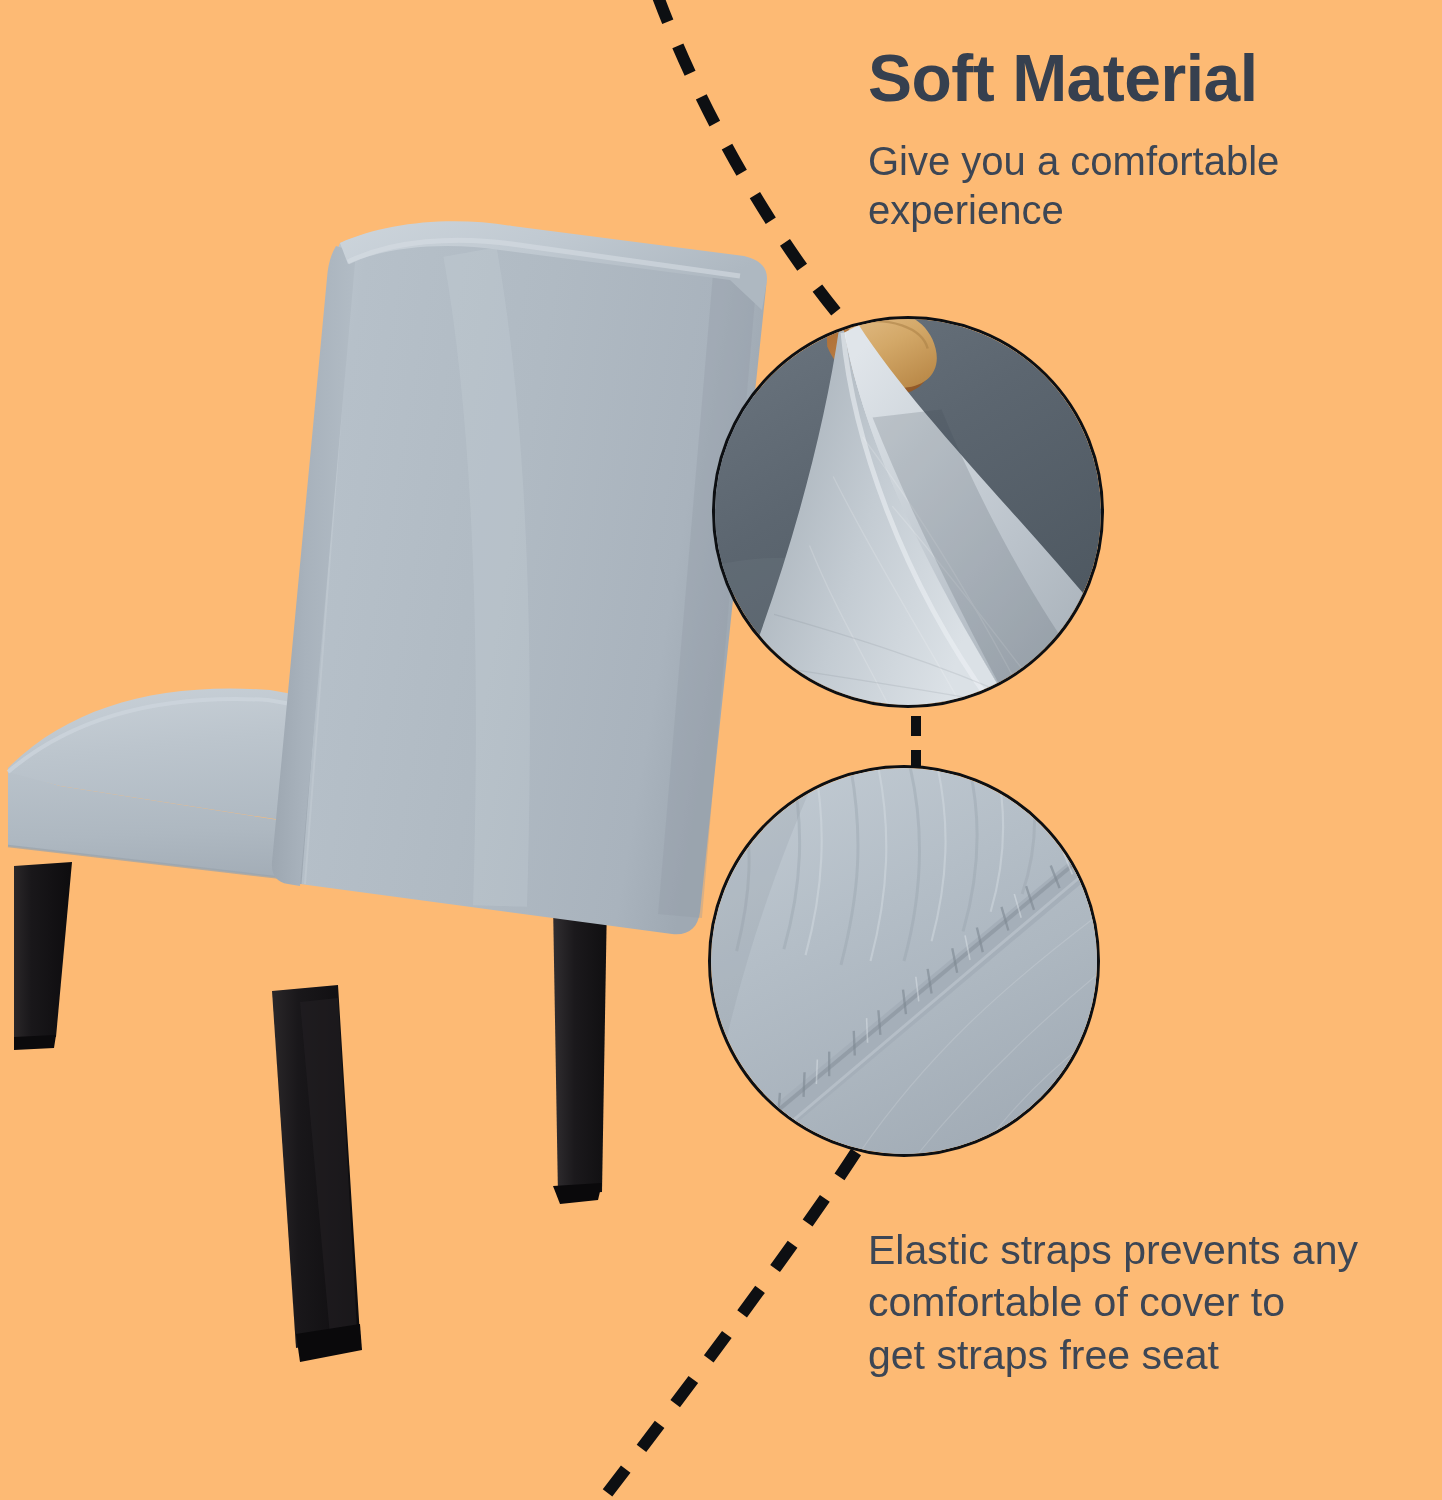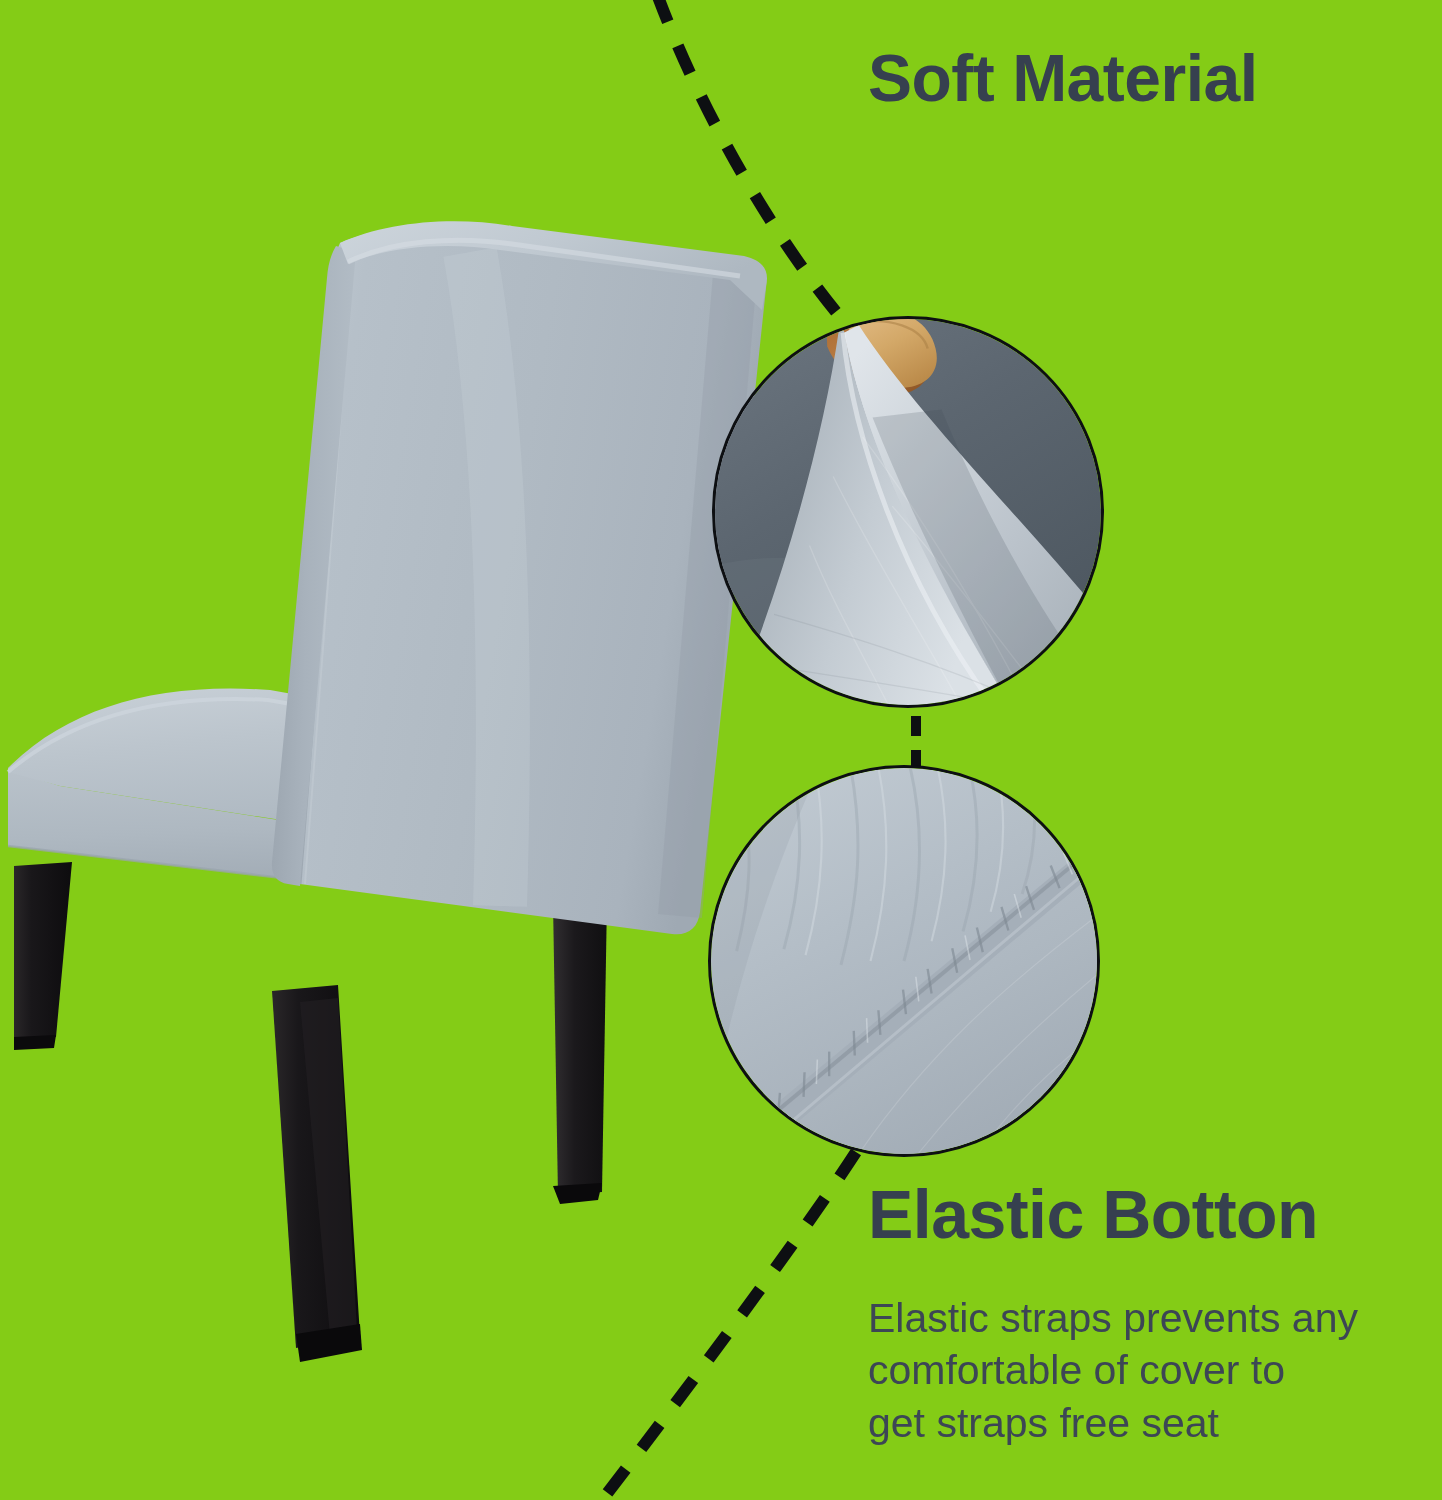--- a/index.html
+++ b/index.html
@@ -9,21 +9,21 @@
     background: #ffffff;
   }
   body {
     font-family: "Liberation Sans", sans-serif;
   }
 
   #infographic {
     position: relative;
     width: 1442px;
     height: 1500px;
-    background: #84cc16;
+    background: #fdba74;
     overflow: hidden;
   }
 
   
   .layer {
     position: absolute;
     inset: 0;
   }
   .svg-layer { width: 1442px; height: 1500px; display: block; }
 
@@ -351,24 +351,27 @@
         </g>
 
         <path d="M 0 0 L 110 0 C 70 90 34 190 10 300 L 0 300 Z" fill="#8e98a2" opacity="0.20"></path>
         <path d="M 392 320 L 392 392 L 250 392 Z" fill="#8e98a2" opacity="0.16"></path>
       </g>
     </svg>
   </div>
 
   <div class="text-block" id="soft-material-block">
     <div class="feature-heading">Soft Material</div>
+    <div class="feature-body">
+      <div>Give you a comfortable</div>
+      <div>experience</div>
+    </div>
   </div>
 
   <div class="text-block" id="elastic-botton-block">
-    <div class="feature-heading">Elastic Botton</div>
     <div class="feature-body">
       <div>Elastic straps prevents any</div>
       <div>comfortable of cover to</div>
       <div>get straps free seat</div>
     </div>
   </div>
 
 </div>
 
 </body></html>

